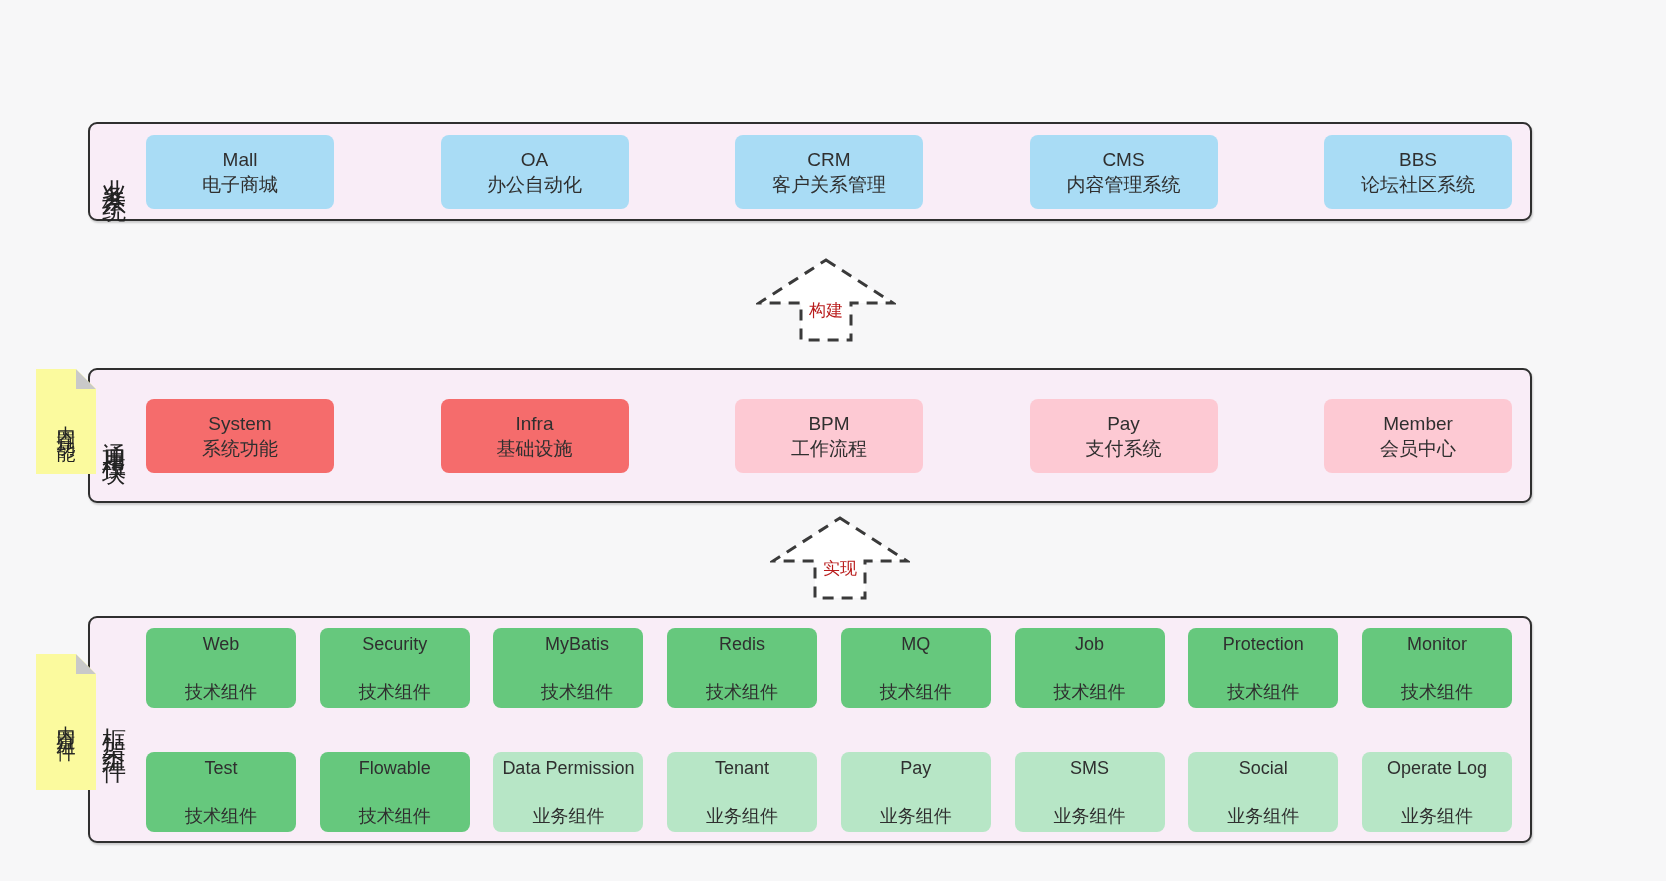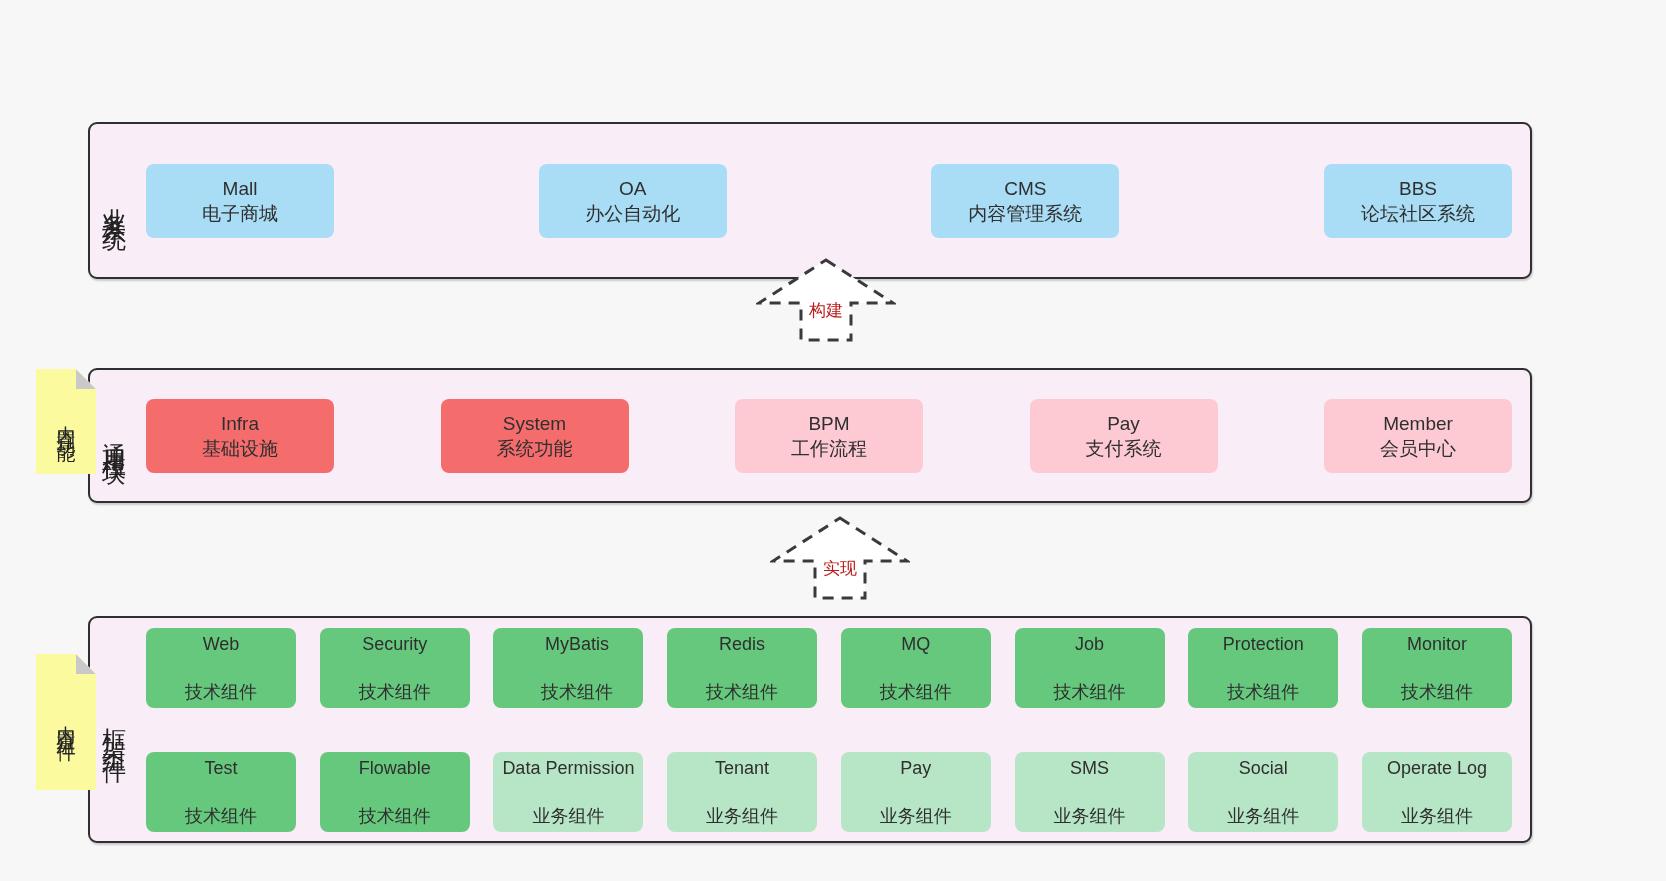--- a/index.html
+++ b/index.html
@@ -14,21 +14,21 @@
   .band {
     position:absolute;
     left:88px;
     width:1444px;
     background:#f9edf7;
     border:2px solid #2f2f2f;
     border-radius:9px;
     box-shadow:1px 2px 2px rgba(0,0,0,0.18);
     display:flex;
   }
-  .band--business   { top:122px; height:157px; }
+  .band--business   { top:122px; height:99px; }
   .band--modules    { top:368px; height:135px; }
   .band--components { top:616px; height:227px; }
 
   .band-label {
     width:48px;
     display:flex;
     align-items:center;
     justify-content:center;
     flex:0 0 auto;
   }
@@ -143,20 +143,24 @@
     <div class="band-boxes">
         <div class="box" style="background: rgb(169, 220, 245);">
           <div class="box-en">Mall</div>
           <div class="box-cn">电子商城</div>
         </div>
         <div class="box" style="background: rgb(169, 220, 245);">
           <div class="box-en">OA</div>
           <div class="box-cn">办公自动化</div>
         </div>
         <div class="box" style="background: rgb(169, 220, 245);">
+          <div class="box-en">CRM</div>
+          <div class="box-cn">客户关系管理</div>
+        </div>
+        <div class="box" style="background: rgb(169, 220, 245);">
           <div class="box-en">CMS</div>
           <div class="box-cn">内容管理系统</div>
         </div>
         <div class="box" style="background: rgb(169, 220, 245);">
           <div class="box-en">BBS</div>
           <div class="box-cn">论坛社区系统</div>
         </div>
       </div>
   </section>
 
@@ -170,26 +174,26 @@
   <div class="sticky sticky--features" style="background: rgb(251, 250, 158);">
     <div class="fold" style="background: rgb(201, 201, 201);"></div>
     <span>内置功能</span>
   </div>
   <section class="band band--modules" style="background: rgb(249, 237, 247); border-color: rgb(47, 47, 47);">
     <div class="band-label">
       <span>通用模块</span>
     </div>
     <div class="band-boxes">
         <div class="box" style="background: rgb(245, 108, 108);">
+          <div class="box-en">System</div>
+          <div class="box-cn">系统功能</div>
+        </div>
+        <div class="box" style="background: rgb(245, 108, 108);">
           <div class="box-en">Infra</div>
           <div class="box-cn">基础设施</div>
-        </div>
-        <div class="box" style="background: rgb(245, 108, 108);">
-          <div class="box-en">System</div>
-          <div class="box-cn">系统功能</div>
         </div>
         <div class="box" style="background: rgb(253, 201, 211);">
           <div class="box-en">BPM</div>
           <div class="box-cn">工作流程</div>
         </div>
         <div class="box" style="background: rgb(253, 201, 211);">
           <div class="box-en">Pay</div>
           <div class="box-cn">支付系统</div>
         </div>
         <div class="box" style="background: rgb(253, 201, 211);">

